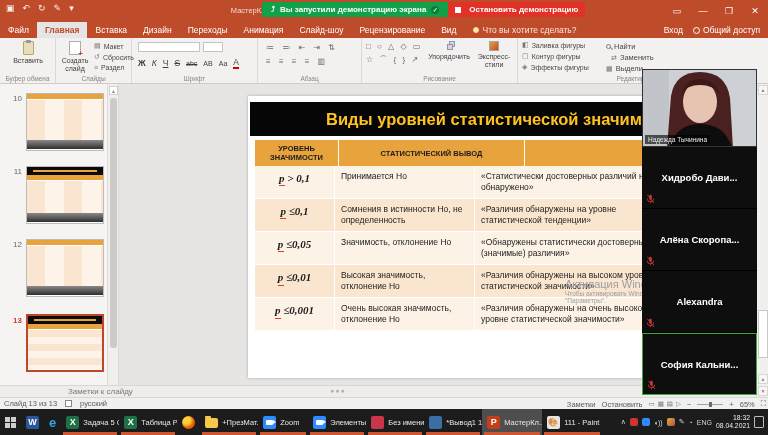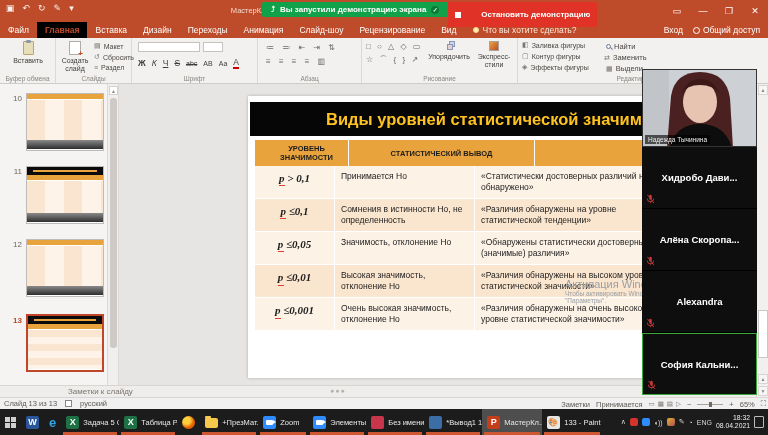--- a/index.html
+++ b/index.html
@@ -13,27 +13,27 @@
   .qat span { opacity:.92; }
   .tb-title { position:absolute; top:6px; left:50%; transform:translateX(-50%); font-size:7.5px; color:#f4d9cf; white-space:nowrap; }
   .winbtns { position:absolute; right:0; top:0; display:flex; height:22px; }
   .winbtns .wb { width:26px; height:22px; display:flex; align-items:center; justify-content:center; font-size:9px; color:#fff; }
 
   
   .sharebar { position:absolute; top:2px; left:262px; display:flex; z-index:60; }
   .share-pill { display:flex; align-items:center; gap:5px; background:#12A14B; color:#fff; font-size:8px; font-weight:bold; padding:2px 9px; height:15px; border-radius:2px 0 0 2px; }
   .share-pill .shicon { font-size:8px; }
   .share-pill .shield { width:8px; height:8px; border-radius:50%; background:#0b7a37; color:#d9ffe6; font-size:6px; line-height:8px; text-align:center; }
-  .stop-btn { display:flex; align-items:center; gap:20px; background:#E03226; color:#fff; font-size:8px; font-weight:bold; padding:2px 7px; height:25px; border-radius:0 2px 2px 0;justify-content:space-between; }
+  .stop-btn { display:flex; align-items:center; gap:8px; background:#E03226; color:#fff; font-size:8px; font-weight:bold; padding:2px 7px; height:15px; border-radius:0 2px 2px 0;justify-content:space-between; }
   .stop-btn .sq { width:6px; height:6px; background:#fff; }
 
   
   .rtabs { position:absolute; top:22px; left:0; width:768px; height:16px; background:#BE4B29; display:flex; align-items:stretch; color:#fff; z-index:14; }
   .rtab { padding:0 8px; font-size:8.5px; display:flex; align-items:center; white-space:nowrap; }
-  .rtab.active { background:#000000; color:#BE4B29; font-weight:bold; }
+  .rtab.active { background:#e5e5e5; color:#BE4B29; font-weight:bold; }
   .tellme { display:flex; align-items:center; gap:4px; padding:0 8px; font-size:8.5px; color:#fde7de; }
   .bulb { width:6px; height:6px; border:1px solid #ffd9a0; border-radius:50%; background:#ffe9a8; }
   .rtabs-right { margin-left:auto; display:flex; align-items:center; gap:10px; padding-right:8px; font-size:8.5px; }
   .person-ic { display:inline-block; width:7px; height:7px; border-radius:50%; border:1px solid #fff; position:relative; top:1px; margin-right:3px; }
 
   
   .ribbon { position:absolute; top:38px; left:0; width:768px; height:46px; background:#F3F1EF; border-bottom:1px solid #D0CCC9; color:#444; z-index:5; }
   .rgroup { position:absolute; top:0; height:45px; border-right:1px solid #DCD8D5; }
   .glabel { position:absolute; bottom:1px; left:0; right:0; text-align:center; font-size:6.5px; color:#8a8580; white-space:nowrap; }
   .bigbtn { position:absolute; top:3px; text-align:center; font-size:7px; color:#3f3c3a; line-height:1.15; }
@@ -72,21 +72,21 @@
   .mini-rows { background:repeating-linear-gradient(180deg,#FAE6D0 0 7px,#FDF3E8 7px 14px); }
   .mini-rows.cols { background:repeating-linear-gradient(90deg,#FAE6D0 0 18px,#FDF3E8 18px 37px); }
   .mini-dark { height:9px; background:linear-gradient(180deg,#8a8a8a,#2e2e2e); }
 
   .canvas { position:absolute; left:119px; top:0; width:637px; height:301px; background:#E7E5E3; }
   .slide { position:absolute; left:129px; top:12px; width:509px; height:282px; background:#fff; box-shadow:0 0 3px rgba(0,0,0,.25); }
   .slide-title { position:absolute; left:2px; top:6px; width:505px; height:34px; background:#060606; color:#FFC321; font-size:16.5px; font-weight:bold; display:flex; align-items:center; justify-content:center; white-space:nowrap; }
   .stable { position:absolute; left:7px; top:44px; width:406px; font-size:8.5px; color:#1c1c1c; }
   .thead { display:flex; background:#E8A33D; font-weight:bold; font-size:7.5px; text-align:center; }
   .thead > div { padding:4px 3px; display:flex; align-items:center; justify-content:center; border-right:1px solid #fff; }
-  .col1 { width:84px;margin-left:10px; } .col2 { width:140px; } .col3 { width:186px; }
+  .col1 { width:84px; } .col2 { width:140px; } .col3 { width:186px; }
   .trow { display:flex; }
   .trow:nth-child(odd) { background:#FAE5CE; }
   .trow:nth-child(even) { background:#FCF2E6; }
   .trow > div { padding:5px 6px; border-right:1px solid #fff; border-bottom:1px solid #fff; line-height:1.3; }
   .trow .c1 { width:80px; display:flex; align-items:flex-start; justify-content:center; }
   .trow .c2 { width:140px; } .trow .c3 { width:186px; }
   .pval { font-family:"Liberation Serif",serif; font-style:italic; font-size:11px; font-weight:bold; position:relative; white-space:nowrap; }
   .pval::after { content:""; position:absolute; left:0; bottom:-1px; width:6px; height:1px; background:#e03b2e; }
 
   
@@ -301,21 +301,21 @@
       <div class="smallrow" style="left:4px;top:25px;font-size:7px;">
           <span class="ric">◈</span>
           <span>Эффекты фигуры</span>
         </div>
     </div>
     <div class="rgroup" style="left:604px;width:60px;border-right:none;">
       <div class="editrow" style="left:2px;top:4px;">
           <span class="mag"></span>
           <span>Найти</span>
         </div>
-      <div class="editrow" style="left:0;top:15px;">
+      <div class="editrow" style="left:7px;top:15px;">
           <span class="ric">⇄</span>
           <span>Заменить</span>
         </div>
       <div class="editrow" style="left:2px;top:26px;">
           <span class="ric">▦</span>
           <span>Выдели</span>
         </div>
       <div class="glabel">Редактиров</div>
     </div>
   </div>
@@ -471,21 +471,21 @@
   </div>
 
   <div class="statusbar">
     <div class="sleft">
       <span>Слайд 13 из 13</span>
       <span class="spell-ic"></span>
       <span>русский</span>
     </div>
     <div class="sright">
       <span>Заметки</span>
-      <span>Принимается</span>
+      <span>Остановить</span>
       <span class="viewics">
         <span>▭</span>
         <span>▦</span>
         <span>▤</span>
         <span>▷</span>
       </span>
       <span>−</span>
       <span class="zslider">
           <i></i>
         </span>
@@ -544,21 +544,21 @@
     <div class="tbi open" style="width:58px;">
         <span class="ic16 ic-blue"></span>
         <span>*Вывод1 1...</span>
       </div>
     <div class="tbi open active" style="width:60px;">
         <span class="ic16 ic-ppt">P</span>
         <span>МастерКл...</span>
       </div>
     <div class="tbi open" style="width:60px;">
         <span class="ic16 ic-paint">🎨</span>
-        <span>133 - Paint</span>
+        <span>111 - Paint</span>
       </div>
     <div class="tray">
       <span class="ti">∧</span>
       <span class="dot" style="background:#D0342C;"></span>
       <span class="dot" style="background:#2D8CFF;"></span>
       <span class="ti">◖))</span>
       <span class="dot" style="background:linear-gradient(135deg,#e0b030,#b05050);"></span>
       <span class="ti">✎</span>
       <span class="ti">◔</span>
       <span class="ti">ENG</span>

